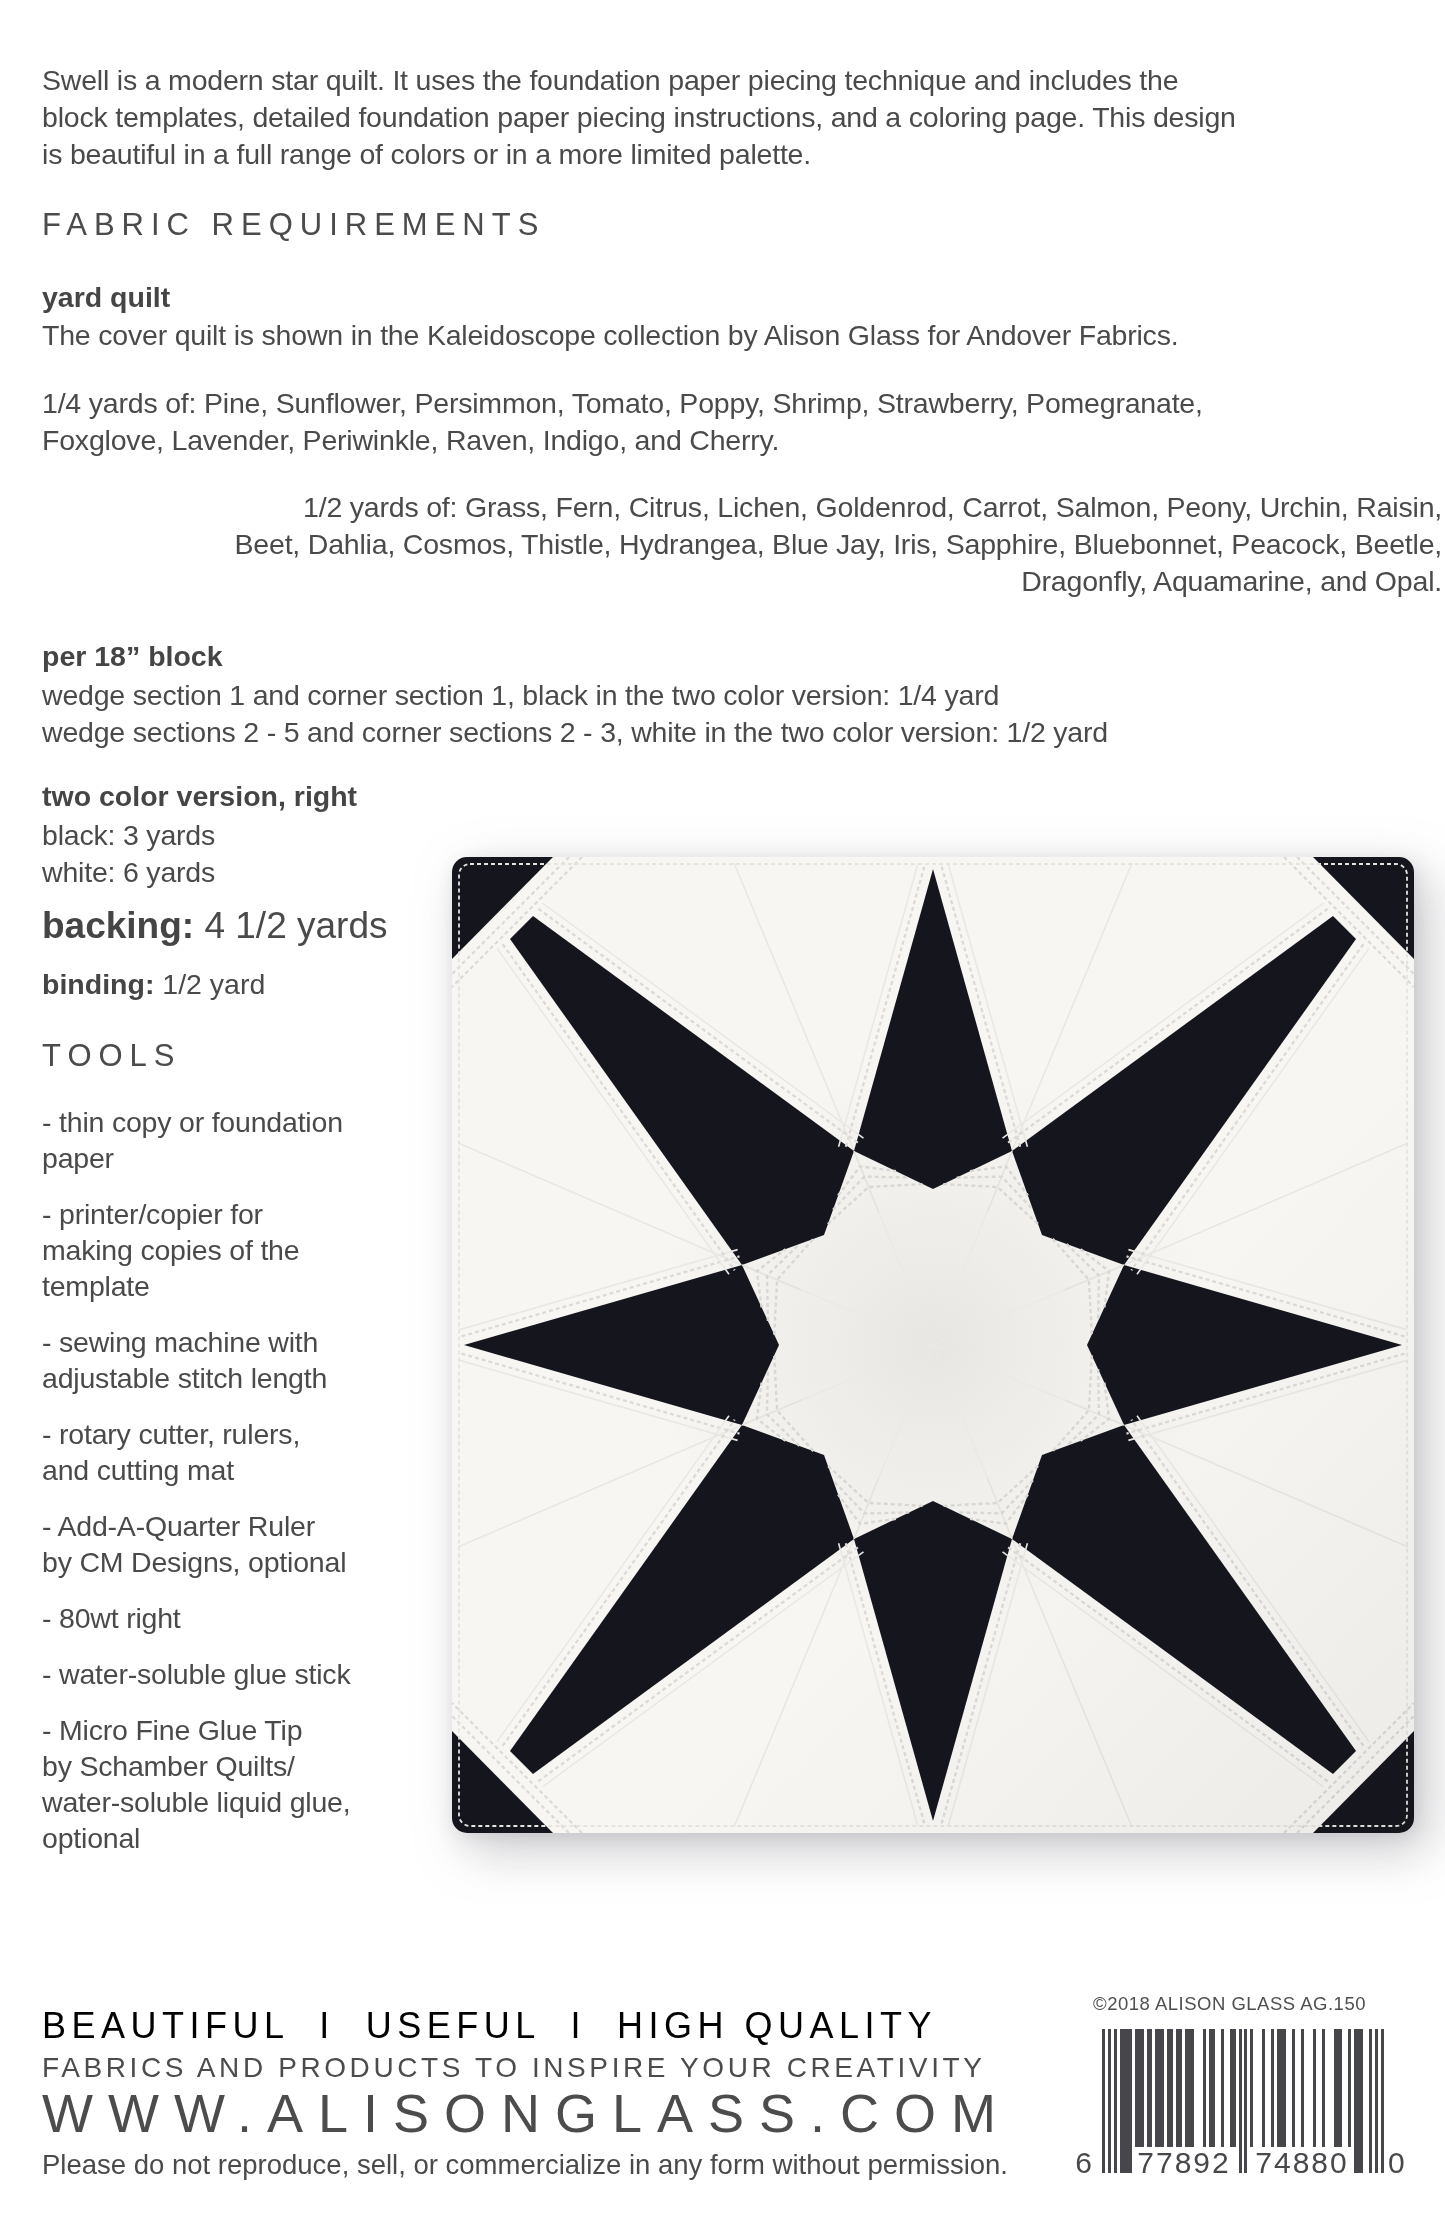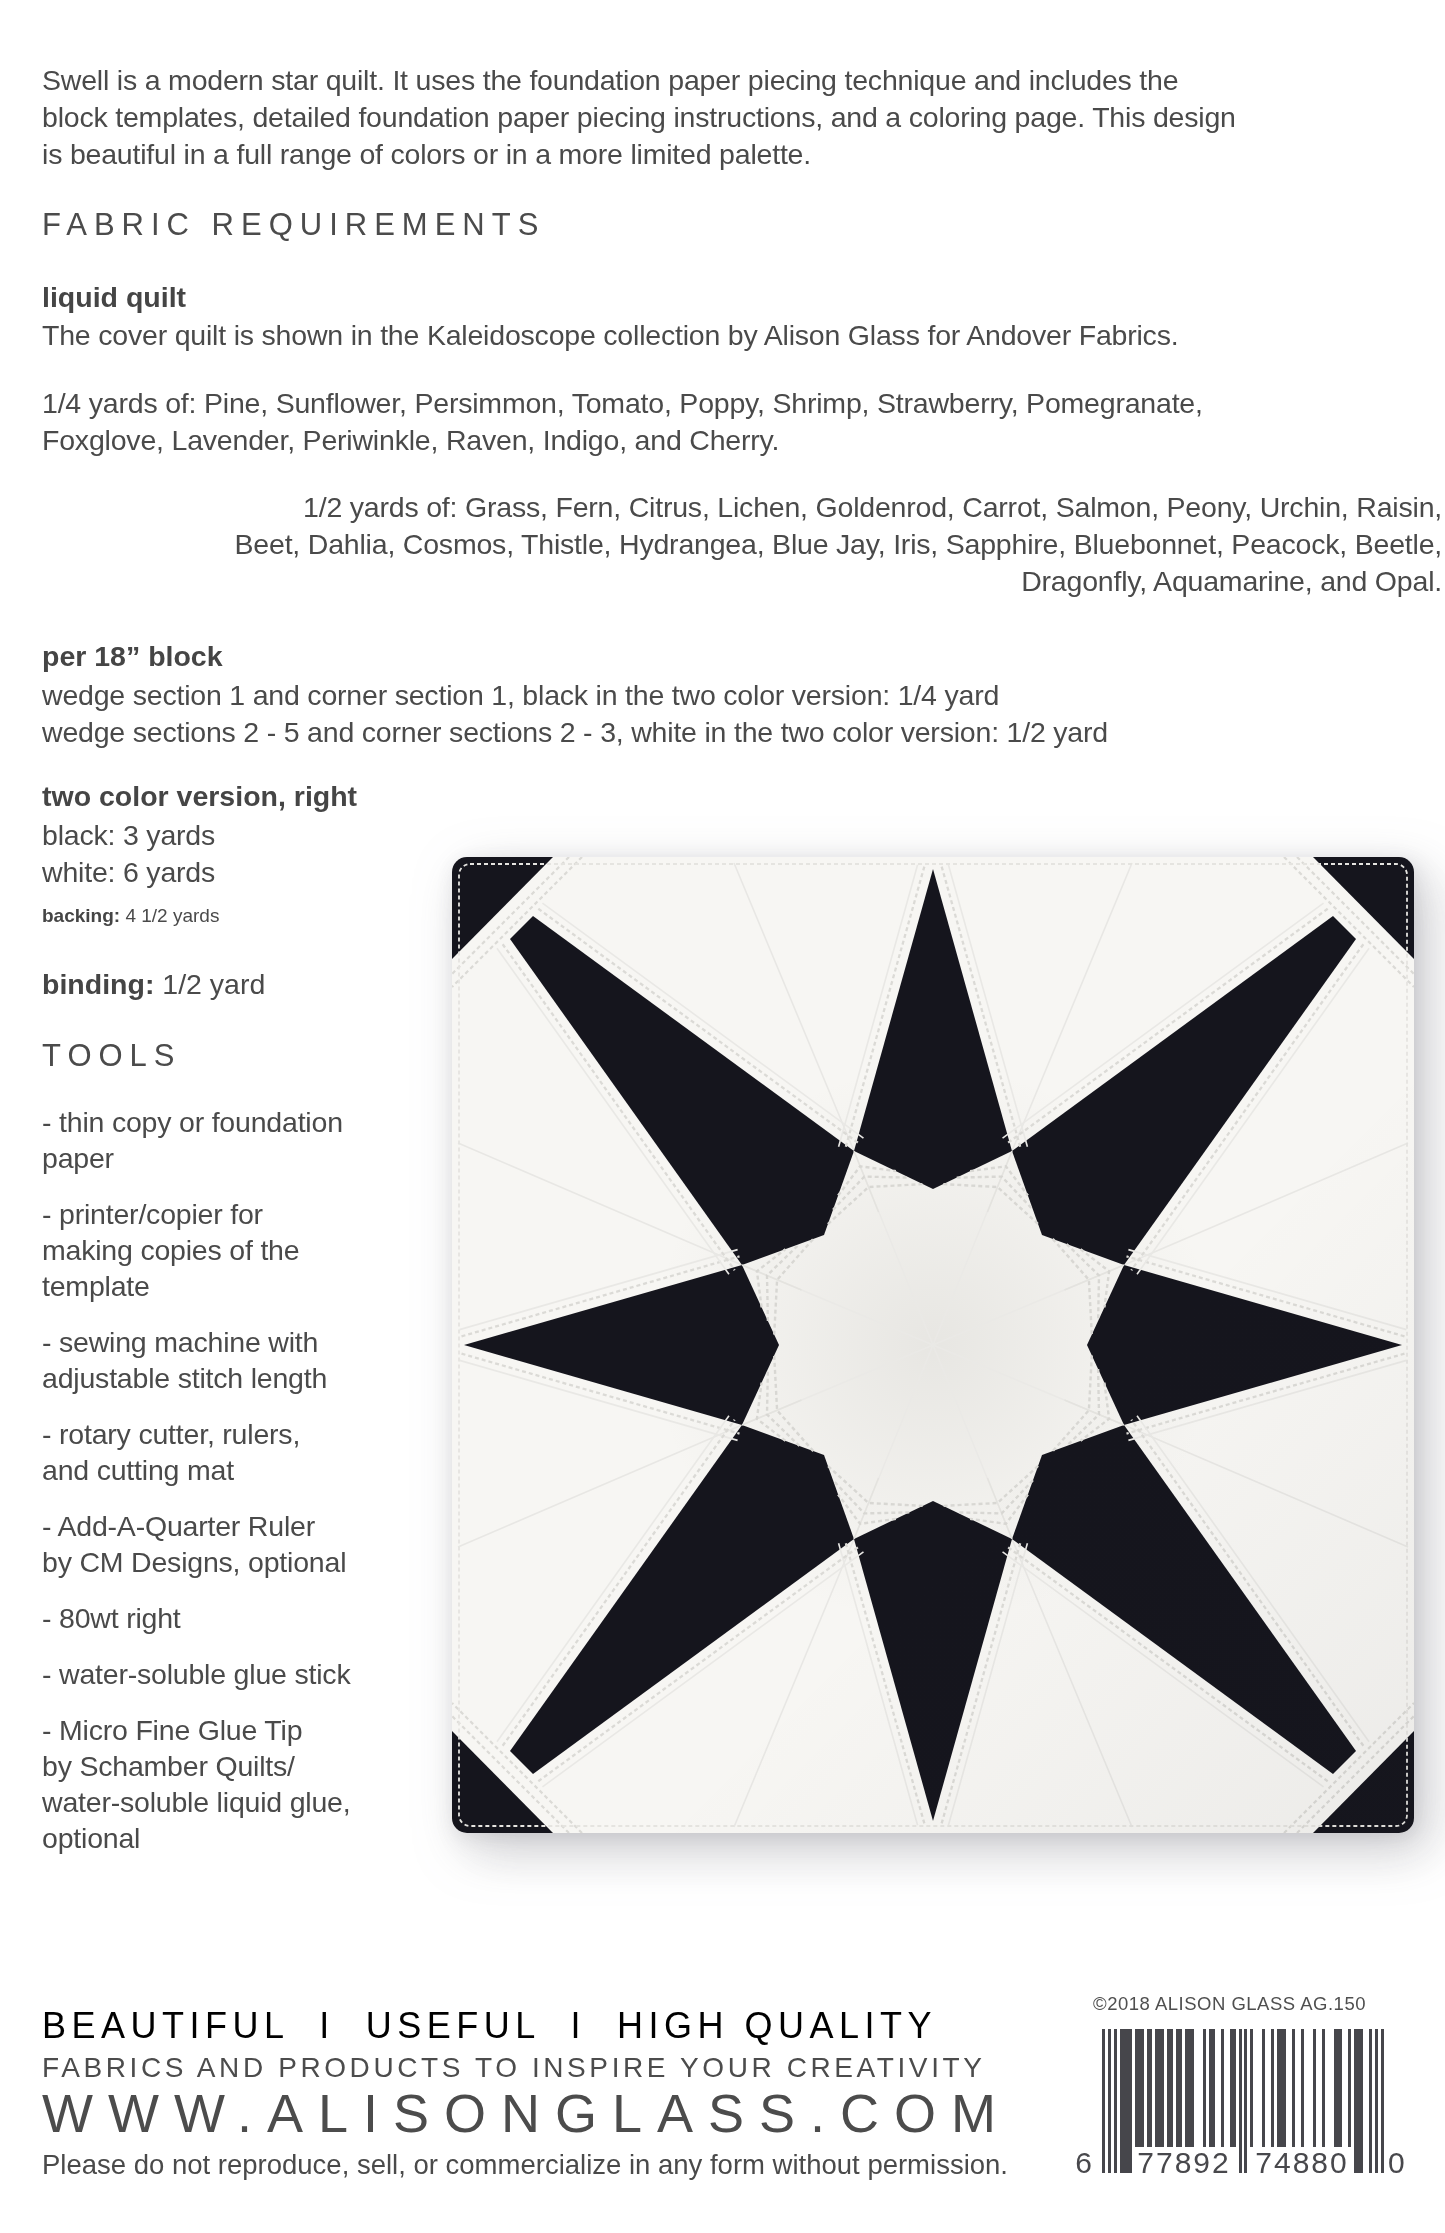--- a/index.html
+++ b/index.html
@@ -15,21 +15,21 @@
   #cover-label{left:42px;top:281px;}
   #cover-text{left:42px;top:317px;width:1400px;}
   #quarter{left:42px;top:385px;width:1400px;}
   #half{left:42px;top:489px;width:1400px;text-align:right;}
   #perblock-label{left:42px;top:640px;}
   #perblock-l1{left:42px;top:677px;width:1400px;}
   #perblock-l2{left:42px;top:714px;width:1400px;}
   #twocolor-label{left:42px;top:780px;}
   #twocolor-l1{left:42px;top:817px;}
   #twocolor-l2{left:42px;top:854px;}
-  #backing-line{left:42px;top:905px;font-size:19px;}
+  #backing-line{left:42px;top:905px;font-size:37px;}
   #binding-line{left:42px;top:968px;font-size:28.5px;}
   #tools-heading{left:42px;top:1038px;}
   #tools-list{left:42px;top:1104px;width:382px;}
   .tool-item{font-size:28.5px;line-height:36px;margin-bottom:20px;white-space:pre-line;letter-spacing:-0.2px;}
   #quilt-wrap{left:452px;top:857px;width:962px;height:976px;
       filter:drop-shadow(14px 16px 26px rgba(100,100,110,0.30)) drop-shadow(3px 5px 9px rgba(100,100,110,0.16));}
   #f1{left:42px;top:2005px;font-size:36px;letter-spacing:5.5px;color:#000000;white-space:pre;}
   #f2{left:42px;top:2052px;font-size:28px;letter-spacing:3.6px;color:#4c4c4c;white-space:pre;}
   #f3{left:42px;top:2082px;font-size:54px;letter-spacing:15px;color:#4c4c4c;}
   #f4{left:42px;top:2149px;font-size:27.5px;color:#4a4a4a;}
@@ -46,21 +46,21 @@
 <body>
 
 <div class="page">
 
   <div class="abs para" id="intro">Swell is a modern star quilt. It uses the foundation paper piecing technique and includes the
 block templates, detailed foundation paper piecing instructions, and a coloring page. This design
 is beautiful in a full range of colors or in a more limited palette.</div>
 
   <div class="abs big-heading" id="fr-heading">FABRIC REQUIREMENTS</div>
 
-  <div class="abs bold-label" id="cover-label">liquid quilt</div>
+  <div class="abs bold-label" id="cover-label">yard quilt</div>
   <div class="abs para" id="cover-text">The cover quilt is shown in the Kaleidoscope collection by Alison Glass for Andover Fabrics.</div>
 
   <div class="abs para" id="quarter">1/4 yards of: Pine, Sunflower, Persimmon, Tomato, Poppy, Shrimp, Strawberry, Pomegranate,
 Foxglove, Lavender, Periwinkle, Raven, Indigo, and Cherry.</div>
   <div class="abs para" id="half">1/2 yards of: Grass, Fern, Citrus, Lichen, Goldenrod, Carrot, Salmon, Peony, Urchin, Raisin,
 Beet, Dahlia, Cosmos, Thistle, Hydrangea, Blue Jay, Iris, Sapphire, Bluebonnet, Peacock, Beetle,
 Dragonfly, Aquamarine, and Opal.</div>
 
   <div class="abs bold-label" id="perblock-label">per 18” block</div>
   <div class="abs para" id="perblock-l1">wedge section 1 and corner section 1, black in the two color version: 1/4 yard</div>

